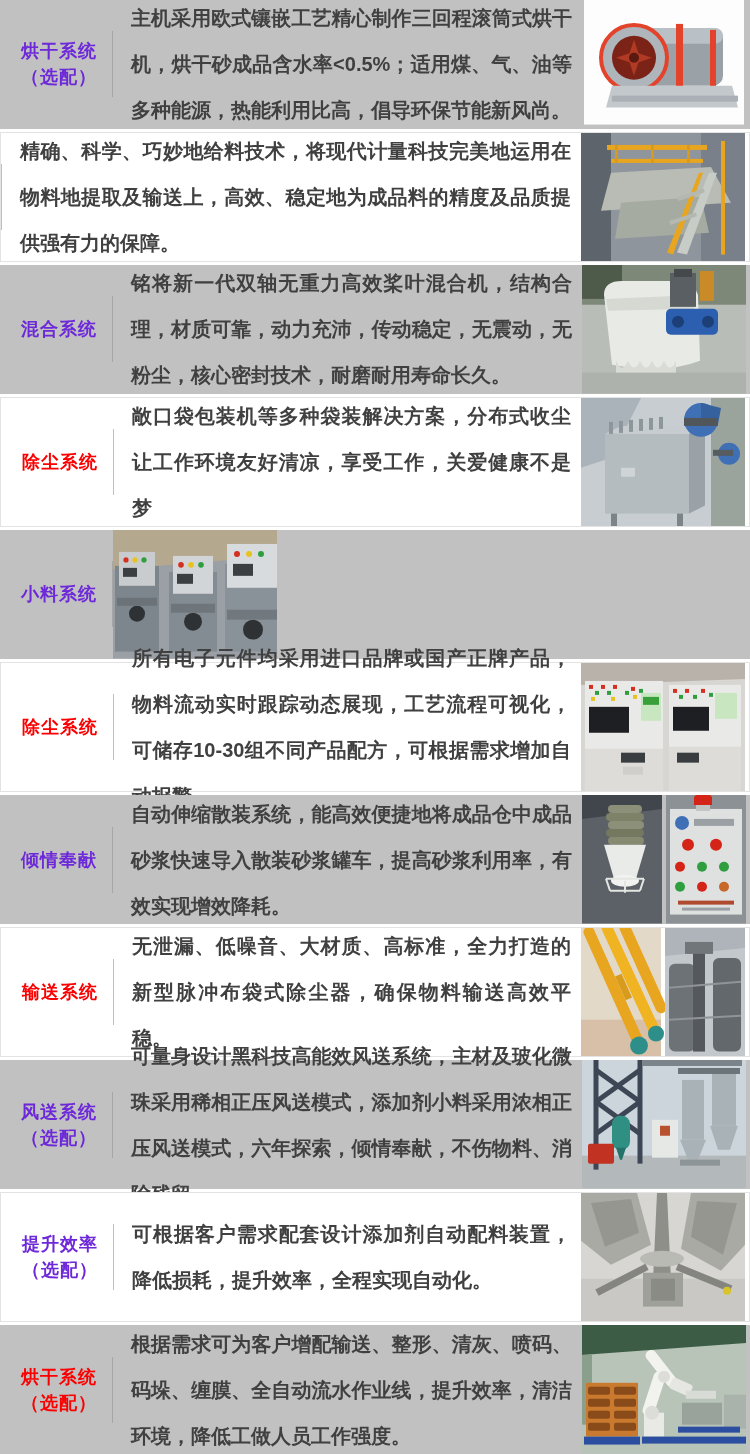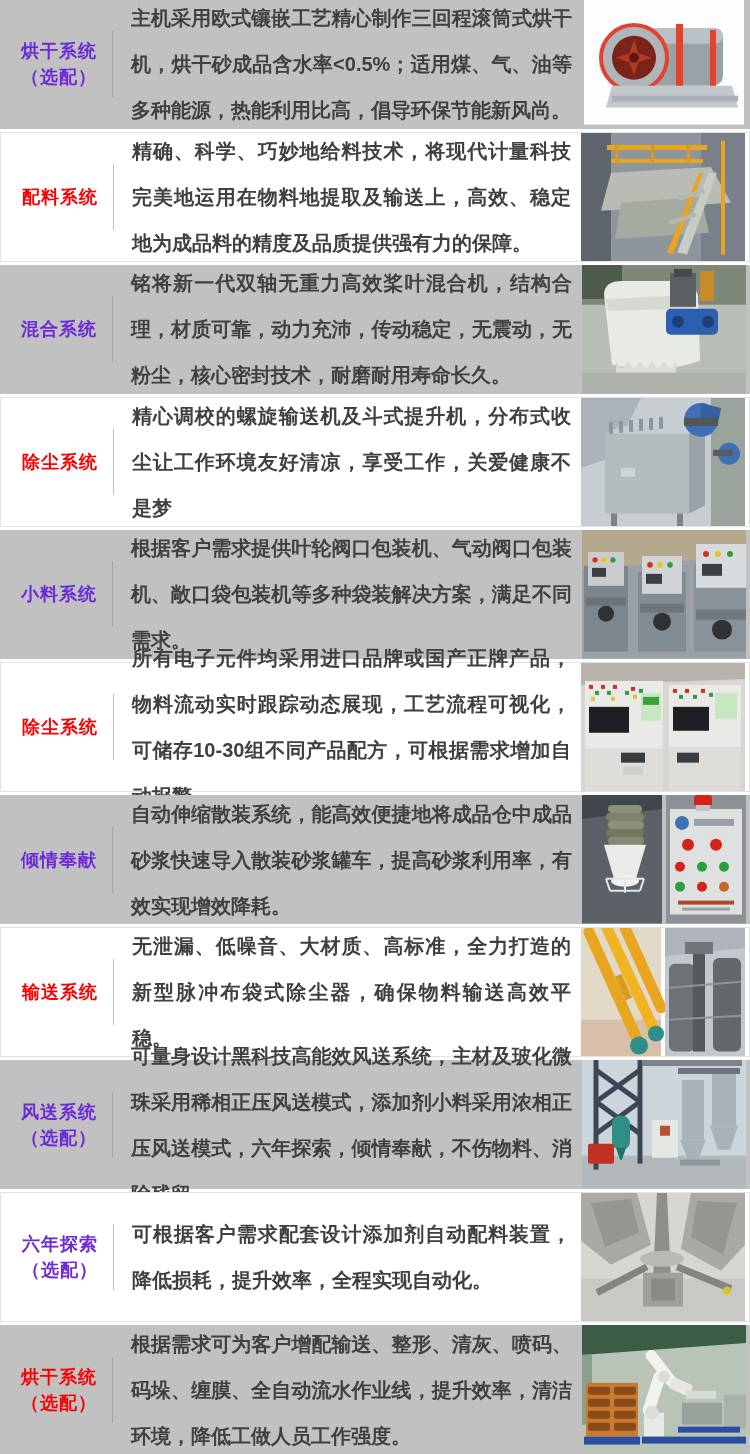--- a/index.html
+++ b/index.html
@@ -64,24 +64,20 @@
  <path d="M52 40 L58 58 L52 76 L46 58 Z" fill="#b03a23"></path>
  <path d="M34 58 L52 52 L70 58 L52 64 Z" fill="#b03a23"></path>
  <circle cx="52" cy="58" r="5" fill="#5a1a10"></circle>
  <path d="M30 86 L150 86 L156 108 L24 108 Z" fill="#c3c8cc"></path>
  <rect x="30" y="96" width="126" height="6" fill="#aab0b5"></rect>
 </svg>
       </div>
   </div>
 
   <div class="row row--white">
-    <div class="row__titlebox">
-      <div class="row__title title--red">配料系统</div>
-
-    </div>
     <div class="row__divider"></div>
     <div class="row__desc">精确、科学、巧妙地给料技术，将现代计量科技完美地运用在物料地提取及输送上，高效、稳定地为成品料的精度及品质提供强有力的保障。</div>
     <div class="row__photo">
         <svg viewBox="0 0 164 129" preserveAspectRatio="none">
  <rect x="0" y="0" width="164" height="129" fill="#8f959c"></rect>
  <rect x="0" y="0" width="30" height="129" fill="#5d646c"></rect>
  <rect x="120" y="0" width="44" height="129" fill="#798089"></rect>
  <path d="M30 40 L130 34 L150 70 L20 78 Z" fill="#b8bcb4"></path>
  <path d="M40 70 L120 64 L128 100 L34 106 Z" fill="#a6aba2"></path>
  <rect x="26" y="12" width="100" height="5" fill="#e8a51f"></rect>
@@ -123,21 +119,21 @@
 </svg>
       </div>
   </div>
 
   <div class="row row--white">
     <div class="row__titlebox">
       <div class="row__title title--red">除尘系统</div>
 
     </div>
     <div class="row__divider"></div>
-    <div class="row__desc">精心调校的螺旋输送机及斗式提升机，分布式收尘让工作环境友好清凉，享受工作，关爱健康不是梦</div>
+    <div class="row__desc">敞口袋包装机等多种袋装解决方案，分布式收尘让工作环境友好清凉，享受工作，关爱健康不是梦</div>
     <div class="row__photo">
         <svg viewBox="0 0 164 129" preserveAspectRatio="none">
  <rect x="0" y="0" width="164" height="129" fill="#c7cdd1"></rect>
  <rect x="130" y="0" width="34" height="129" fill="#9aa49c"></rect>
  <path d="M0 0 L60 0 L30 60 L0 70 Z" fill="#aab3b9"></path>
  <rect x="24" y="36" width="84" height="80" fill="#b5bcc0"></rect>
  <path d="M24 36 L108 36 L124 28 L40 28 Z" fill="#c6ccd0"></path>
  <path d="M108 36 L124 28 L124 108 L108 116 Z" fill="#9aa2a7"></path>
  <g fill="#8d969b">
   <rect x="28" y="24" width="4" height="12"></rect>
@@ -158,21 +154,20 @@
 </svg>
       </div>
   </div>
 
   <div class="row row--gray">
     <div class="row__titlebox">
       <div class="row__title title--dark">小料系统</div>
 
     </div>
     <div class="row__divider"></div>
-    <div class="row__desc">根据客户需求提供叶轮阀口包装机、气动阀口包装机、敞口袋包装机等多种袋装解决方案，满足不同需求。</div>
     <div class="row__photo">
         <svg viewBox="0 0 164 129" preserveAspectRatio="none">
  <rect x="0" y="0" width="164" height="129" fill="#9aa0a6"></rect>
  <path d="M0 0 L164 0 L164 26 L0 40 Z" fill="#b4a88e"></path>
  <g>
   <rect x="2" y="36" width="44" height="86" fill="#7e868d"></rect>
   <rect x="6" y="22" width="36" height="34" fill="#c9ccce"></rect>
   <circle cx="13" cy="30" r="2.6" fill="#d42f1f"></circle>
             <circle cx="22" cy="30" r="2.6" fill="#e8c21f"></circle>
             <circle cx="31" cy="30" r="2.6" fill="#2f9e3f"></circle>
@@ -368,21 +363,21 @@
  </g>
  <rect x="96" y="8" width="62" height="6" fill="#6b7478"></rect>
  <rect x="60" y="0" width="100" height="6" fill="#7b848a"></rect>
  <rect x="98" y="100" width="40" height="6" fill="#8e9598"></rect>
 </svg>
       </div>
   </div>
 
   <div class="row row--white">
     <div class="row__titlebox">
-      <div class="row__title title--dark">六年探索</div>
+      <div class="row__title title--dark">提升效率</div>
       <div class="row__suffix suffix--dark">（选配）</div>
     </div>
     <div class="row__divider"></div>
     <div class="row__desc">可根据客户需求配套设计添加剂自动配料装置，降低损耗，提升效率，全程实现自动化。</div>
     <div class="row__photo">
         <svg viewBox="0 0 164 129" preserveAspectRatio="none">
  <rect x="0" y="0" width="164" height="129" fill="#d7d6d2"></rect>
  <rect x="0" y="86" width="164" height="43" fill="#c9c8c4"></rect>
  <path d="M0 0 L56 0 L70 52 L30 72 L0 48 Z" fill="#a9aaa4"></path>
  <path d="M10 10 L50 6 L58 40 L24 54 Z" fill="#959690"></path>

